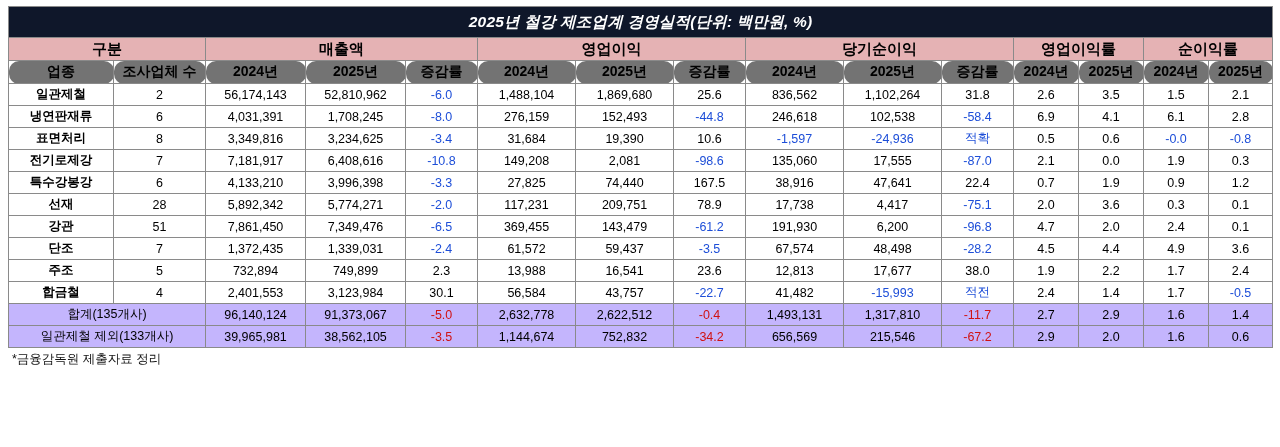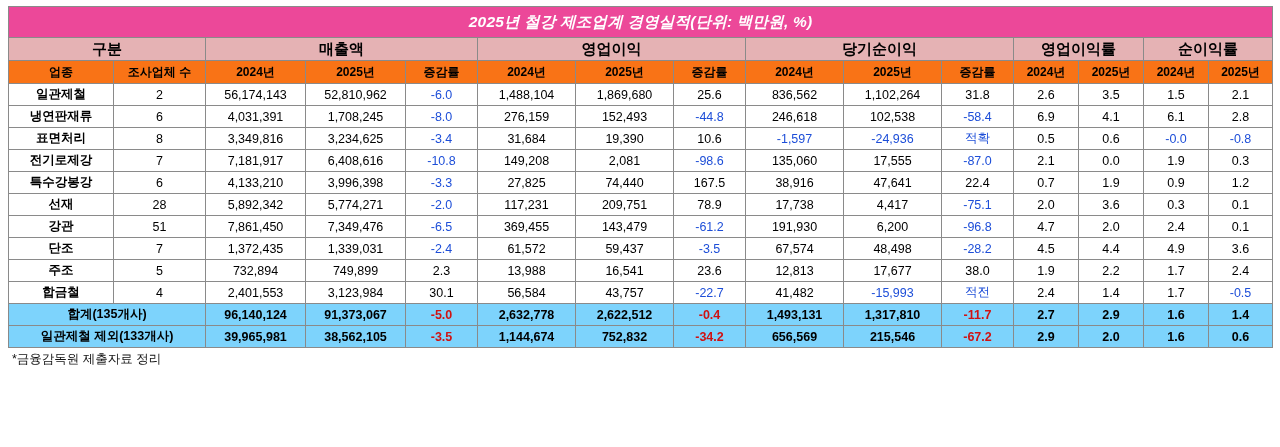--- a/index.html
+++ b/index.html
@@ -27,56 +27,57 @@
   table.main td, table.main th {
     border: 1px solid #8a8a8a;
     padding: 0;
     height: 21px;
     text-align: center;
     vertical-align: middle;
     white-space: nowrap;
     overflow: hidden;
   }
   .title-cell {
-    background: #ec4899;
+    background: #0f172a;
     color: #ffffff;
     font-weight: bold;
     font-style: italic;
     font-size: 15.5px;
     height: 30px !important;
     letter-spacing: .2px;
     border: 1px solid #8a8a8a;
   }
   .hdr1 {
     background: #e5b2b4;
     font-weight: bold;
     font-size: 15px;
     height: 22px !important;
   }
   .hdr2 {
-    background: #f97316;
+    background: #737373;
     font-weight: bold;
-    font-size: 12px;
+    font-size: 14px;
     height: 22px !important;
+    border-radius: 10px;
   }
   td.num {
     text-align: right;
     padding-right: 6px;
   }
   td.cnt {
     text-align: center;
   }
   td.name {
     text-align: center;
     font-weight: bold;
   }
   .neg { color: #1d4ed8; }
   .sum-row td {
-    background: #7dd3fc;
-    font-weight: bold;
+    background: #c4b5fd;
+    font-weight: normal;
   }
   .sum-row td.neg { color: #d01212; }
   .footnote {
     font-size: 12.5px;
     padding: 3px 0 0 4px;
     color: #111;
   }
 </style>
 </head>
 <body>

